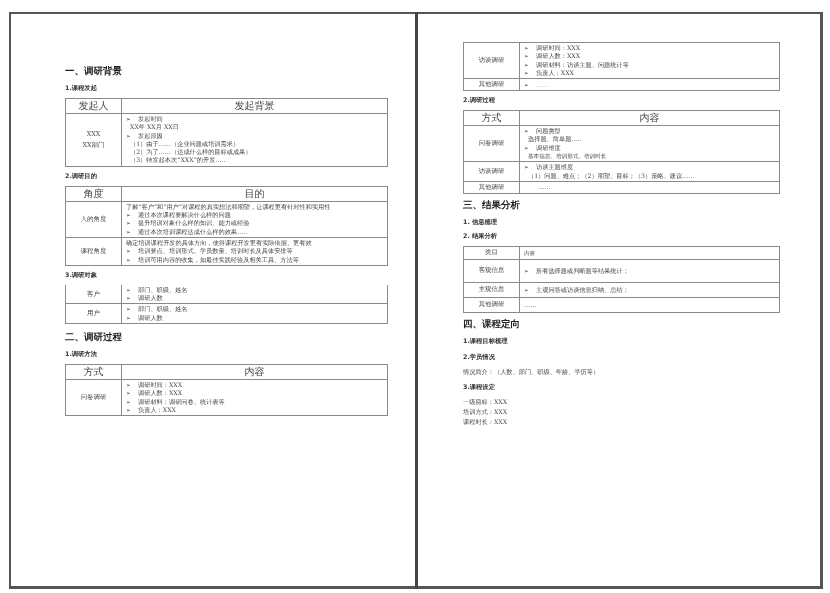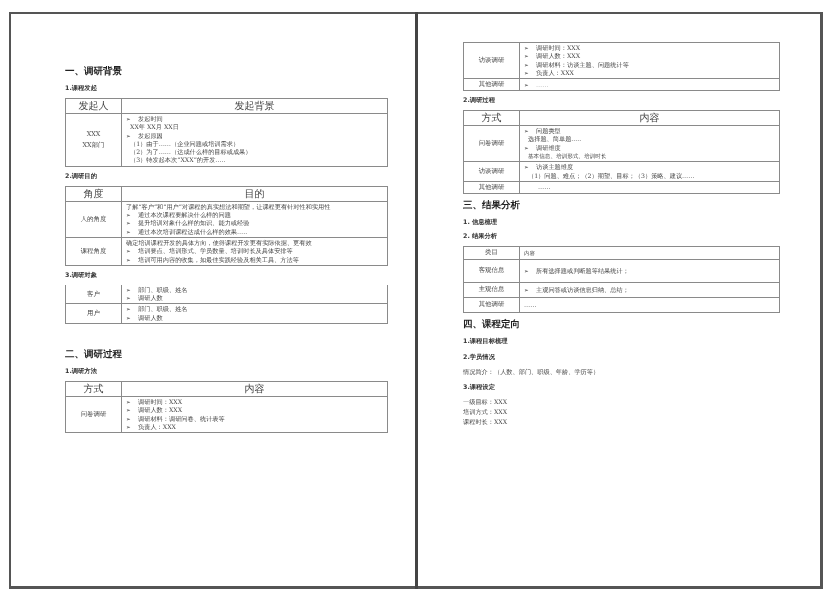--- a/index.html
+++ b/index.html
@@ -102,21 +102,21 @@
     <tr>
       <td class="lbl">用户</td>
       <td class="content">
         <span class="bl"><span class="arrow">➢</span><span>部门、职级、姓名</span></span>
         <span class="bl"><span class="arrow">➢</span><span>调研人数</span></span>
       </td>
     </tr>
   </tbody>
     </table>
 
-  <div class="h1" style="margin-top:24px;">二、调研过程</div>
+  <div class="h1" style="margin-top:7px;">二、调研过程</div>
   <div class="h2">1.调研方法</div>
   <table class="t">
     <tbody>
         <tr>
       <th>方式</th>
       <th>内容</th>
     </tr>
     <tr>
       <td class="lbl">问卷调研</td>
       <td class="content">

